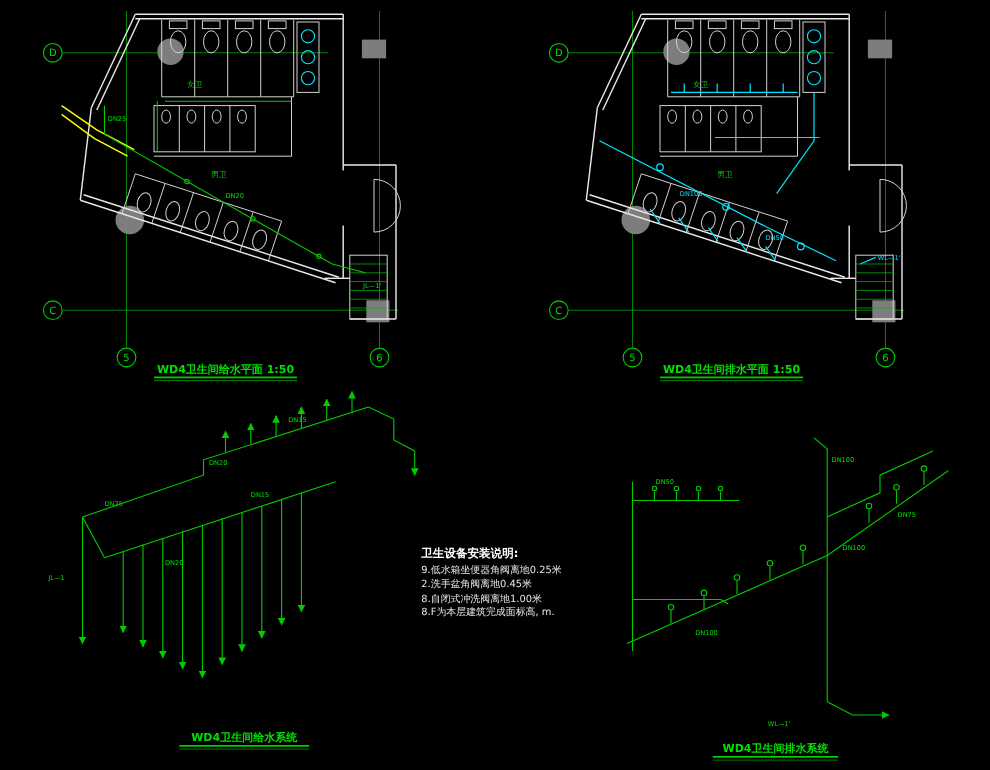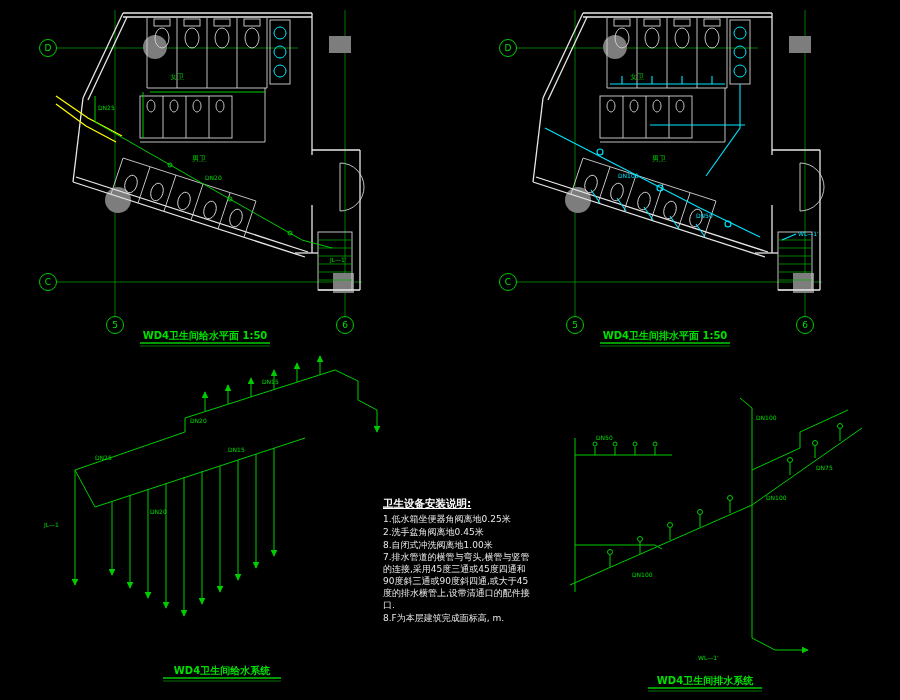--- a/index.html
+++ b/index.html
@@ -16,21 +16,21 @@
   .grnthin{stroke:#00b400;stroke-width:.7;fill:none}
   .cyn{stroke:#00e5ff;stroke-width:1.1;fill:none}
   .yel{stroke:#ffff00;stroke-width:1.3;fill:none}
   .lbl{fill:#00e000;font:6px "DejaVu Sans",sans-serif}
   .clbl{fill:#00e5ff;font:6px "DejaVu Sans",sans-serif}
   .room{fill:#00d000;font:7px "DejaVu Sans",sans-serif}
   .title{fill:#00e000;font:bold 10px "DejaVu Sans",sans-serif;text-anchor:middle}
   .uline{stroke:#00cc00;stroke-width:1.5}
   .uline2{stroke:#00a800;stroke-width:.7}
   .notes{position:absolute;left:383px;top:497px;width:150px;color:#e8e8e8;font-size:9px;line-height:1.32;}
-  .notes h3{margin:0 0 3px 0;font-size:10.5px;color:#ffffff;font-weight:bold;text-decoration:underline;}
+  .notes h3{margin:0 0 3px 0;font-size:10.5px;color:#ffffff;font-weight:bold;}
   .notes ol{list-style:none;margin:0;padding:0;}
   .notes li{margin:0 0 1px 0;}
 </style>
 </head>
 <body>
 
 <div class="stage">
 <svg width="900" height="700" viewBox="0 0 900 700">
   <defs>
     <marker id="arrow" viewBox="0 0 10 10" refX="9" refY="5" markerWidth="7" markerHeight="7" orient="auto-start-reverse">
@@ -280,20 +280,19 @@
     <text class="lbl" x="756" y="420">DN100</text>
   </g>
   <text class="title" x="705" y="684">WD4卫生间排水系统</text>
   <line class="uline" x1="648" y1="688" x2="762" y2="688"></line>
   <line class="uline2" x1="648" y1="691" x2="762" y2="691"></line>
 </svg>
 
 <div class="notes">
   <h3>卫生设备安装说明:</h3>
   <ol>
-    <li>1.低水箱坐便器角阀离地0.25米</li>
+    <li>9.低水箱坐便器角阀离地0.25米</li>
     <li>2.洗手盆角阀离地0.45米</li>
     <li>8.自闭式冲洗阀离地1.00米</li>
-    <li>7.排水管道的横管与弯头,横管与竖管的连接,采用45度三通或45度四通和90度斜三通或90度斜四通,或大于45度的排水横管上,设带清通口的配件接口.</li>
     <li>8.F为本层建筑完成面标高, m.</li>
   </ol>
 </div>
 </div>
 
 </body></html>

